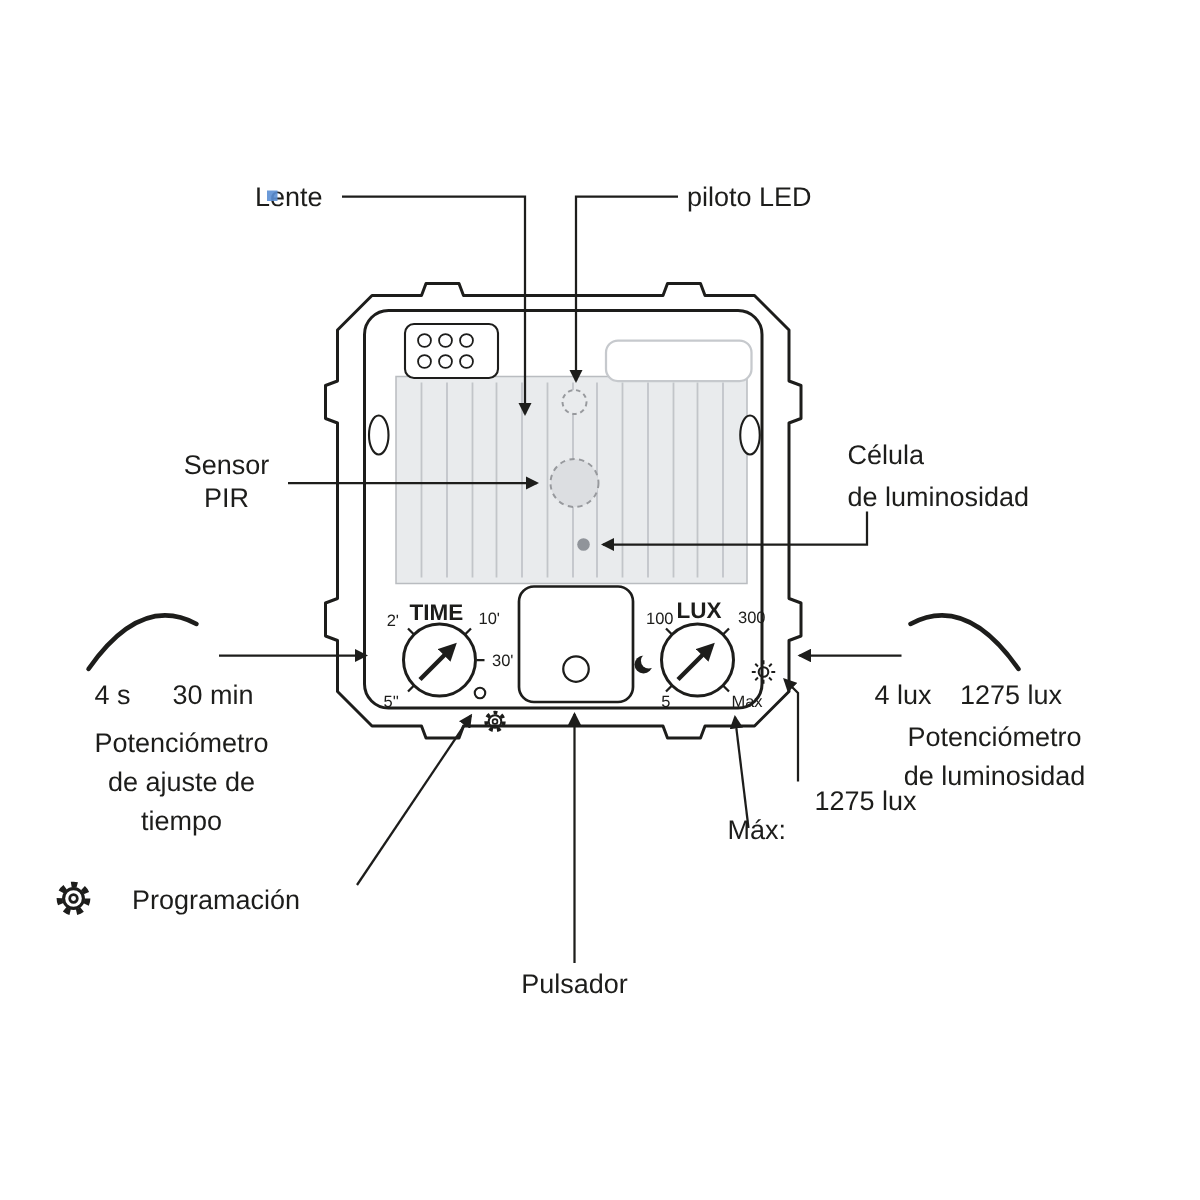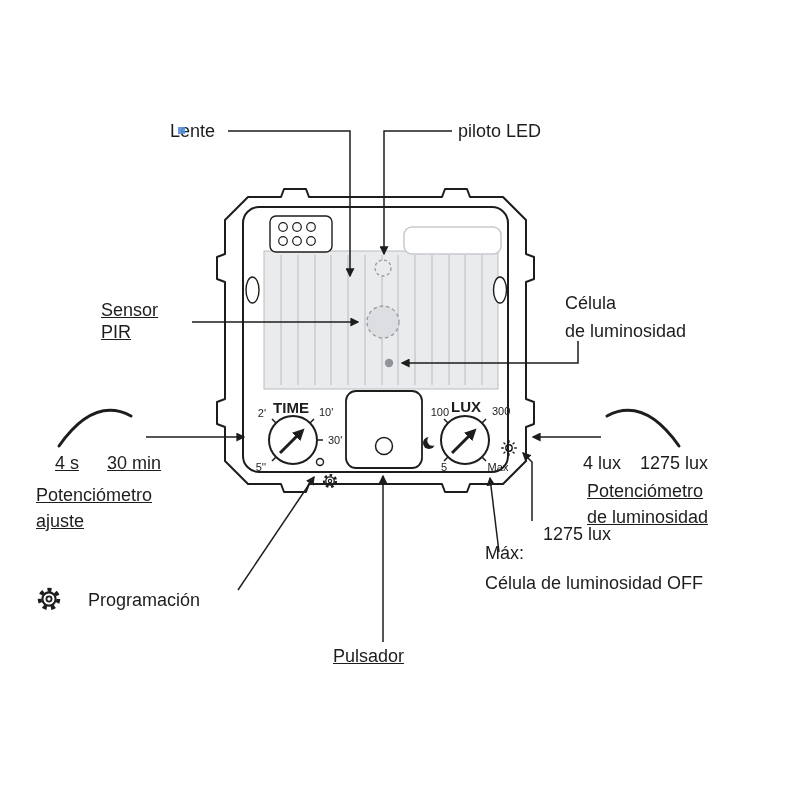--- a/index.html
+++ b/index.html
@@ -1,20 +1,20 @@
 <!DOCTYPE html>
 <html><head>
 <meta charset="utf-8">
 <style>
   html,body{margin:0;padding:0;background:#fff;}
   #canvas{position:relative;width:800px;height:800px;background:#fff;overflow:hidden;
           font-family:"Liberation Sans",sans-serif;color:#1d1d1b;}
   #canvas > svg{position:absolute;left:0;top:0;}
   .lbl{position:absolute;font-size:18px;line-height:22px;white-space:nowrap;}
-  .lbl.center{text-align:left;text-decoration:underline;}
+  .lbl.center{text-align:center;}
   .lbl.right{text-align:right;}
   svg text{font-family:"Liberation Sans",sans-serif;fill:#1d1d1b;}
   .dial-title{font-size:15px;font-weight:bold;}
   .tick{font-size:11px;}
   .artifact{position:absolute;width:7px;height:7px;background:#5b8fd4;opacity:.9;}
 </style>
 </head>
 <body>
 
 <div id="canvas">
@@ -132,36 +132,36 @@
   <div class="lbl" style="left:565px;top:289px;line-height:28px">
     <div>Célula</div>
     <div>de luminosidad</div>
   </div>
 
   <div class="lbl center" style="left:55px;top:452px;width:40px">4 s</div>
   <div class="lbl center" style="left:107px;top:452px;width:70px">30 min</div>
 
   <div class="lbl center" style="left:36px;top:482px;width:170px;line-height:26px">
     <div>Potenciómetro</div>
-    <div>ajuste</div>
+    <div>de ajuste de</div>
+    <div>tiempo</div>
   </div>
 
   <div class="lbl" style="left:88px;top:589px">Programación</div>
 
   <div class="lbl center" style="left:333px;top:645px;width:100px">Pulsador</div>
 
   <div class="lbl" style="left:583px;top:452px">4 lux</div>
   <div class="lbl" style="left:640px;top:452px">1275 lux</div>
 
   <div class="lbl center" style="left:587px;top:478px;width:152px;line-height:26px">
     <div>Potenciómetro</div>
     <div>de luminosidad</div>
   </div>
 
   <div class="lbl" style="left:543px;top:523px">1275 lux</div>
 
   <div class="lbl" style="left:485px;top:538px;line-height:30px">
     <div>Máx:</div>
-    <div>Célula de luminosidad OFF</div>
   </div>
 
   <div class="artifact" style="left:178px;top:127px"></div>
 </div>
 
 </body></html>

